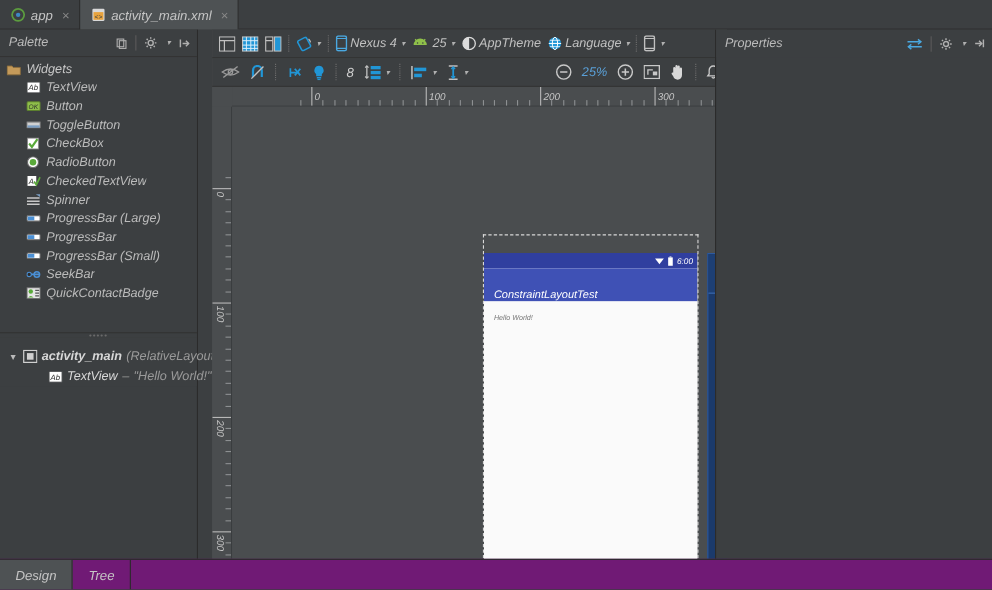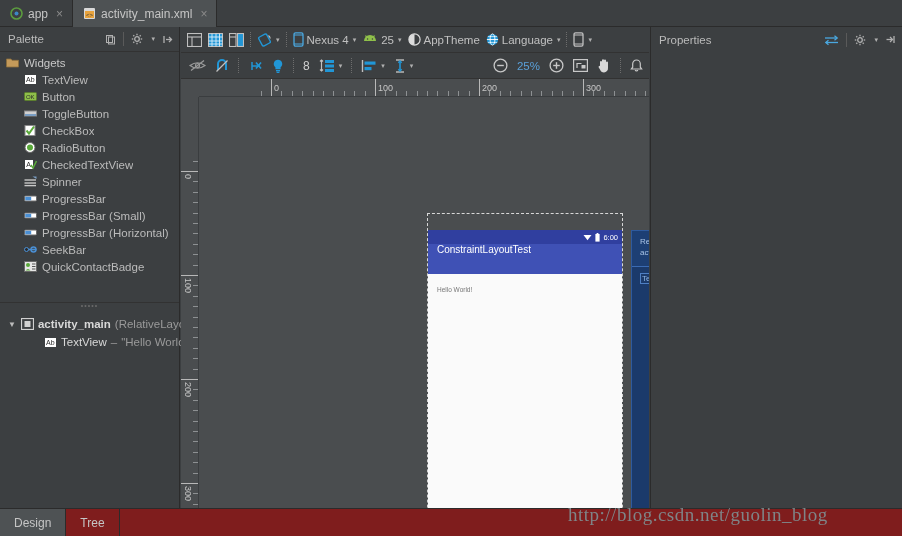--- a/index.html
+++ b/index.html
@@ -4,21 +4,21 @@
 <style>
   * { box-sizing: border-box; margin:0; padding:0; }
   html, body {
     width: 902px; height: 536px;
     background: #3c3f41;
     font-family: "Liberation Sans", sans-serif;
     font-size: 11px;
     color: #bbbbbb;
     overflow: hidden;
   }
-  #app { position: relative; width: 902px; height: 376px; }
+  #app { position: relative; width: 902px; height: 376px; font-style: italic; }
 
   
   .tabbar {
     position:absolute; left:0; top:0; width:902px; height:27px;
     background:#3c3f41; border-bottom:1px solid #2b2b2b;
     display:flex; align-items:stretch;
   }
   .etab {
     display:flex; align-items:center; gap:5px;
     padding:0 9px 0 10px; height:27px;
@@ -29,21 +29,21 @@
   .etab .close { color:#8a8a8a; font-size:12px; margin-left:3px; }
 
   .ico { display:inline-block; line-height:0; }
 
   
   .left {
     position:absolute; left:0; top:27px; width:180px; height:481px;
     background:#3c3f41; border-right:1px solid #2b2b2b;
   }
   .center {
-    position:absolute; left:181px; top:27px; width:468px; height:481px;
+    position:absolute; left:193px; top:27px; width:468px; height:481px;
     background:#4a4d4f;
   }
   .right {
     position:absolute; left:650px; top:27px; width:252px; height:481px;
     background:#3c3f41; border-left:1px solid #2b2b2b;
   }
 
   
   .phead {
     height:25px; display:flex; align-items:center;
@@ -53,21 +53,21 @@
   }
   .phead .title { flex:1; }
   .phead .tools { display:flex; align-items:center; gap:7px; }
   .vsep { width:1px; height:14px; background:#5a5a5a; }
 
   
   .palette-body {
     height:250px; overflow:hidden; background:#3c3f41;
     padding-top:3px;
   }
-  .pgroup { display:flex; align-items:flex-start; gap:5px; padding:2px 0 2px 6px; }
+  .pgroup { display:flex; align-items:center; gap:5px; padding:2px 0 2px 6px; }
   .pgroup .lbl { font-size:11.5px; color:#c8c8c8; }
   .pitem {
     display:flex; align-items:center; gap:5px;
     padding:1px 0 1px 24px; height:17px;
     font-size:11.5px; color:#bbbbbb; white-space:nowrap;
   }
   .pitem .lbl { overflow:hidden; }
 
   .splitter {
     height:5px; background:#3c3f41;
@@ -123,21 +123,21 @@
   .device {
     position:absolute; left:229px; top:133px; width:194px; height:335px;
     background:#ffffff; overflow:hidden;
   }
   .statusbar {
     height:14px; background:#303f9f; display:flex; align-items:center;
     justify-content:flex-end; gap:3px; padding-right:4px;
   }
   .statusbar .clock { color:#ffffff; font-size:7.5px; }
   .appbar {
-    height:30px; background:#3f51b5; display:flex; align-items:flex-start;
+    height:30px; background:#3f51b5; display:flex; align-items:flex-end;
     padding-left:9px;
   }
   .appbar .t { color:#ffffff; font-size:10px; }
   .devbody { height:269px; background:#fafafa; padding:8px 0 0 9px; }
   .devbody .hw { font-size:6.5px; color:#777777; }
 
   
   .blueprint {
     position:absolute; left:432px; top:133px; width:196px; height:335px;
     background:#1b3a6b; border:1px solid #2e5a9e;
@@ -149,21 +149,21 @@
   .bp-head div { font-size:8px; color:#aac4e6; line-height:11px; }
   .bp-tv {
     margin:6px 8px 0 8px; display:inline-block;
     font-size:8px; color:#8fb4e3; border:1px solid #4e7fc4;
     padding:0 1px;
   }
 
   
   .bottom {
     position:absolute; left:0; top:508px; width:902px; height:28px;
-    background:#7f1d1d; border-top:1px solid #2b2b2b; display:flex; align-items:stretch;
+    background:#701a75; border-top:1px solid #2b2b2b; display:flex; align-items:stretch;
   }
   .btab {
     display:flex; align-items:center; padding:0 14px;
     font-size:12px; color:#c5c5c5; border-right:1px solid #2b2b2b;
   }
   .btab.active { background:#4e5254; }
 
   .watermark {
     position:absolute; left:568px; top:504px;
     font-family:"Liberation Serif", serif; font-size:19px; color:#7f8487;
@@ -297,35 +297,35 @@
               <line x1="0.5" y1="9.6" x2="12" y2="9.6" stroke="#c8c8c8" stroke-width="1.4"></line>
               <polygon points="8.5,0.5 12.5,0.5 12.5,3" fill="#7a9ec4"></polygon>
             </svg></span>
         <span class="lbl">Spinner</span>
       </div>
       <div class="pitem">
         <span class="ico"><svg width="13" height="11" viewBox="0 0 13 11">
               <rect x="0.5" y="3" width="12" height="5" rx="1" fill="#ffffff" stroke="#6a6a6a"></rect>
               <rect x="1.2" y="3.8" width="6" height="3.5" fill="#4a8fd4"></rect>
             </svg></span>
-        <span class="lbl">ProgressBar</span>
+        <span class="lbl">ProgressBar (Large)</span>
       </div>
       <div class="pitem">
         <span class="ico"><svg width="13" height="11" viewBox="0 0 13 11">
               <rect x="0.5" y="3" width="12" height="5" rx="1" fill="#ffffff" stroke="#6a6a6a"></rect>
               <rect x="1.2" y="3.8" width="6" height="3.5" fill="#4a8fd4"></rect>
             </svg></span>
-        <span class="lbl">ProgressBar (Small)</span>
+        <span class="lbl">ProgressBar</span>
       </div>
       <div class="pitem">
         <span class="ico"><svg width="13" height="11" viewBox="0 0 13 11">
               <rect x="0.5" y="3" width="12" height="5" rx="1" fill="#ffffff" stroke="#6a6a6a"></rect>
               <rect x="1.2" y="3.8" width="6" height="3.5" fill="#4a8fd4"></rect>
             </svg></span>
-        <span class="lbl">ProgressBar (Horizontal)</span>
+        <span class="lbl">ProgressBar (Small)</span>
       </div>
       <div class="pitem">
         <span class="ico"><svg width="13" height="11" viewBox="0 0 13 11">
               <line x1="0.5" y1="5.5" x2="12.5" y2="5.5" stroke="#4a8fd4" stroke-width="1.6"></line>
               <circle cx="2.5" cy="5.5" r="2" fill="#2b2b2b" stroke="#4a8fd4"></circle>
               <circle cx="9.5" cy="5.5" r="2.5" fill="none" stroke="#4a8fd4" stroke-width="1.4"></circle>
             </svg></span>
         <span class="lbl">SeekBar</span>
       </div>
       <div class="pitem">
@@ -753,14 +753,13 @@
         </span>
       </span>
     </div>
   </div>
 
   <div class="bottom">
     <div class="btab active">Design</div>
     <div class="btab">Tree</div>
   </div>
 
-  <div class="watermark">http://blog.csdn.net/guolin_blog</div>
 </div>
 
 </body></html>

